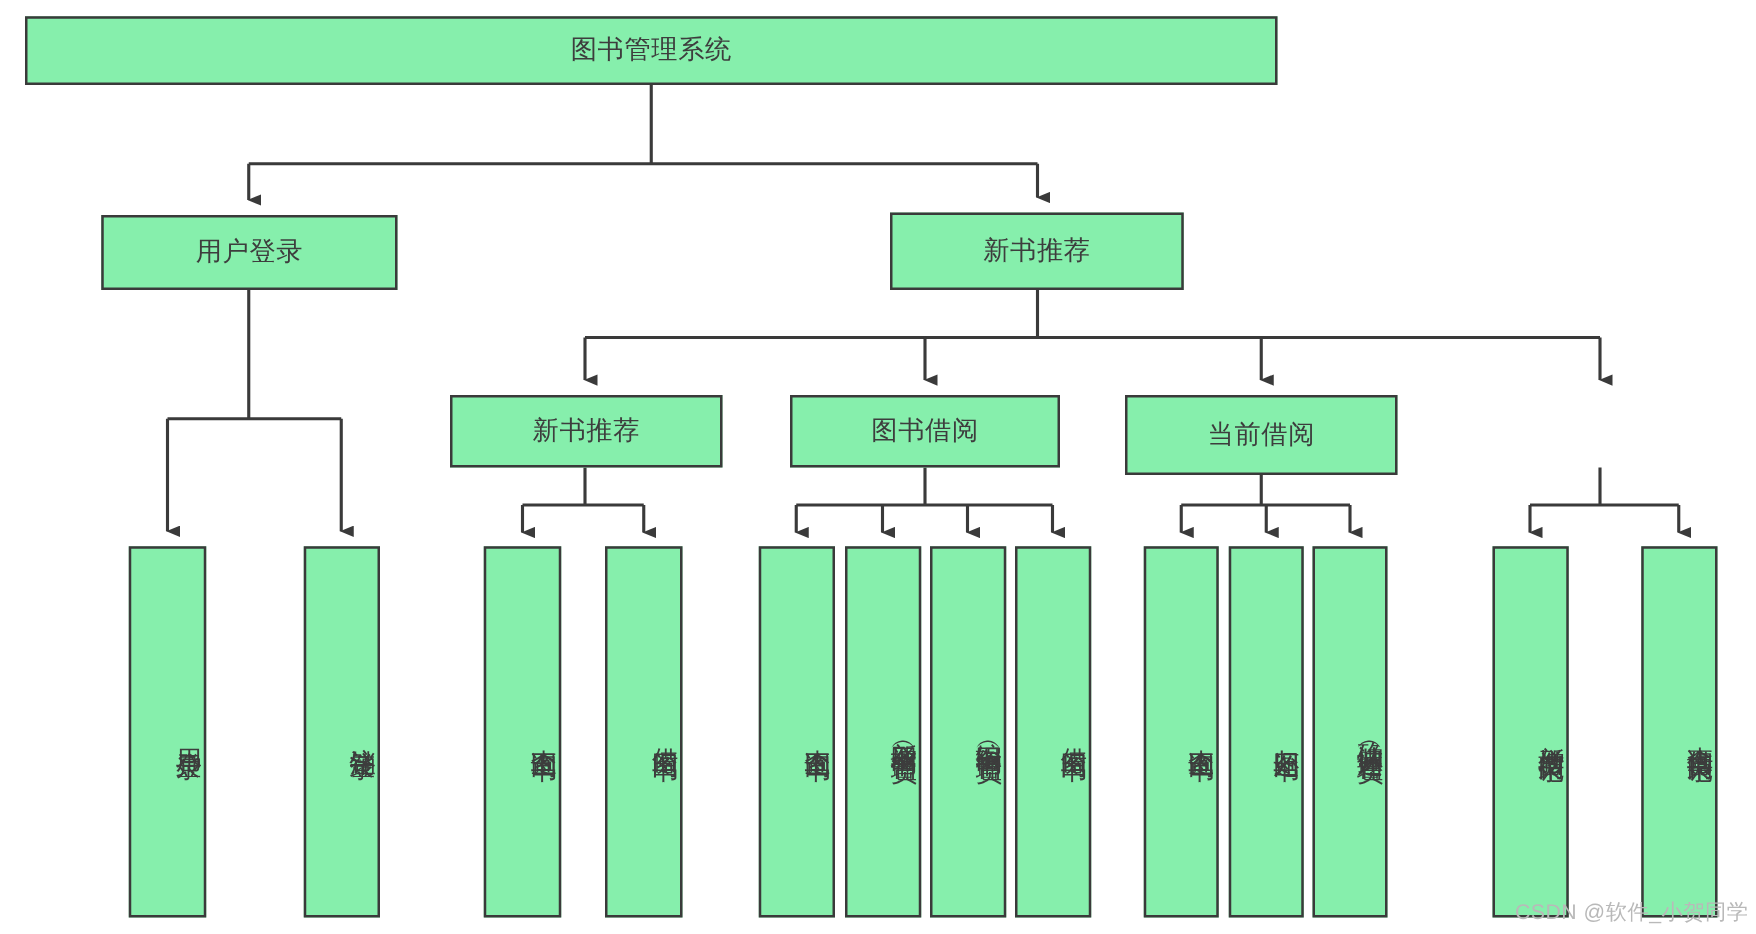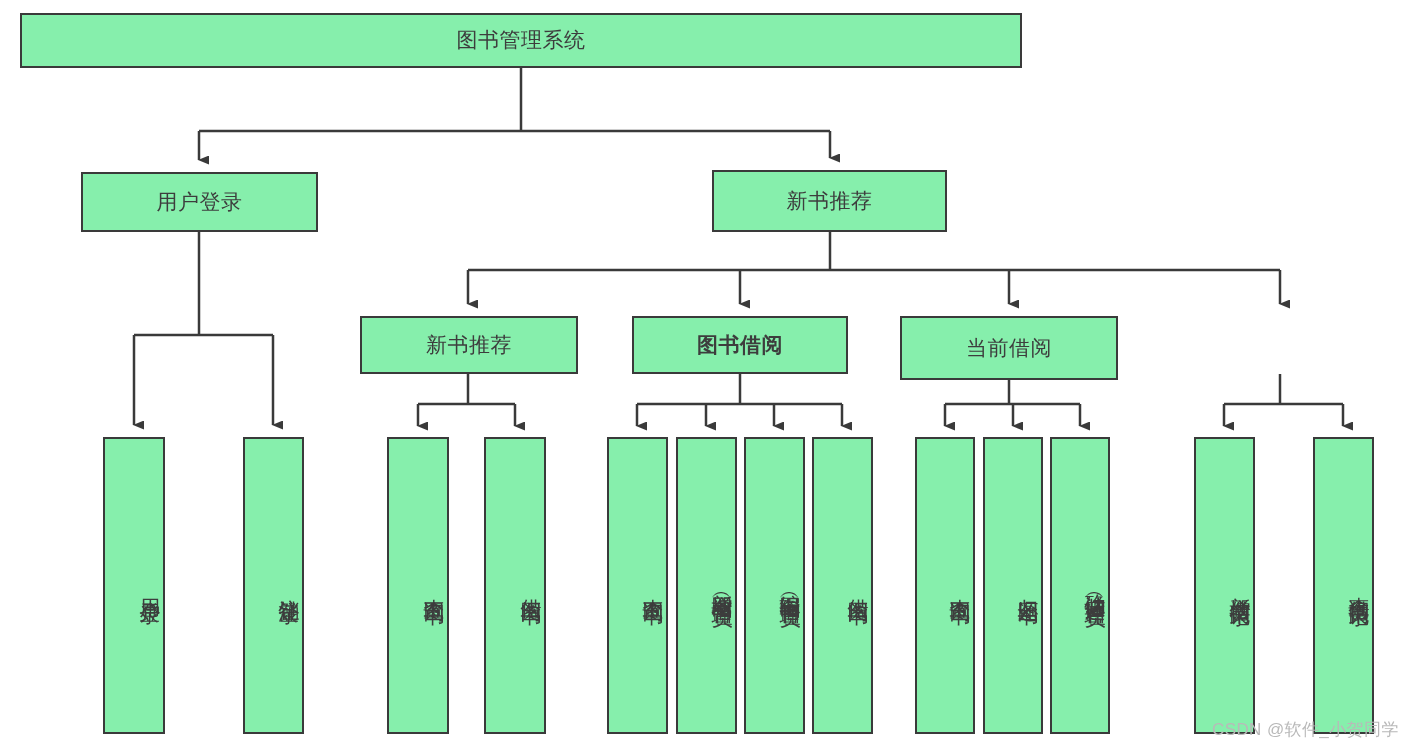--- a/index.html
+++ b/index.html
@@ -126,21 +126,21 @@
   <div class="node horiz" style="left:81px; top:172px; width:237px; height:60px;">
     <span>用户登录</span>
   </div>
   <div class="node horiz" style="left:712px; top:170px; width:235px; height:62px;">
     <span>新书推荐</span>
   </div>
 
   <div class="node horiz" style="left:360px; top:316px; width:218px; height:58px;">
     <span>新书推荐</span>
   </div>
-  <div class="node horiz" style="left:632px; top:316px; width:216px; height:58px;font-weight:bold;">
+  <div class="node horiz" style="left:632px; top:316px; width:216px; height:58px;">
     <span>图书借阅</span>
   </div>
   <div class="node horiz" style="left:900px; top:316px; width:218px; height:64px;">
     <span>当前借阅</span>
   </div>
 
   <div class="node vert" style="left:103px; top:437px; width:62px; height:297px;">
     <span class="vtext">用户登录</span>
   </div>
   <div class="node vert" style="left:243px; top:437px; width:61px; height:297px;">

